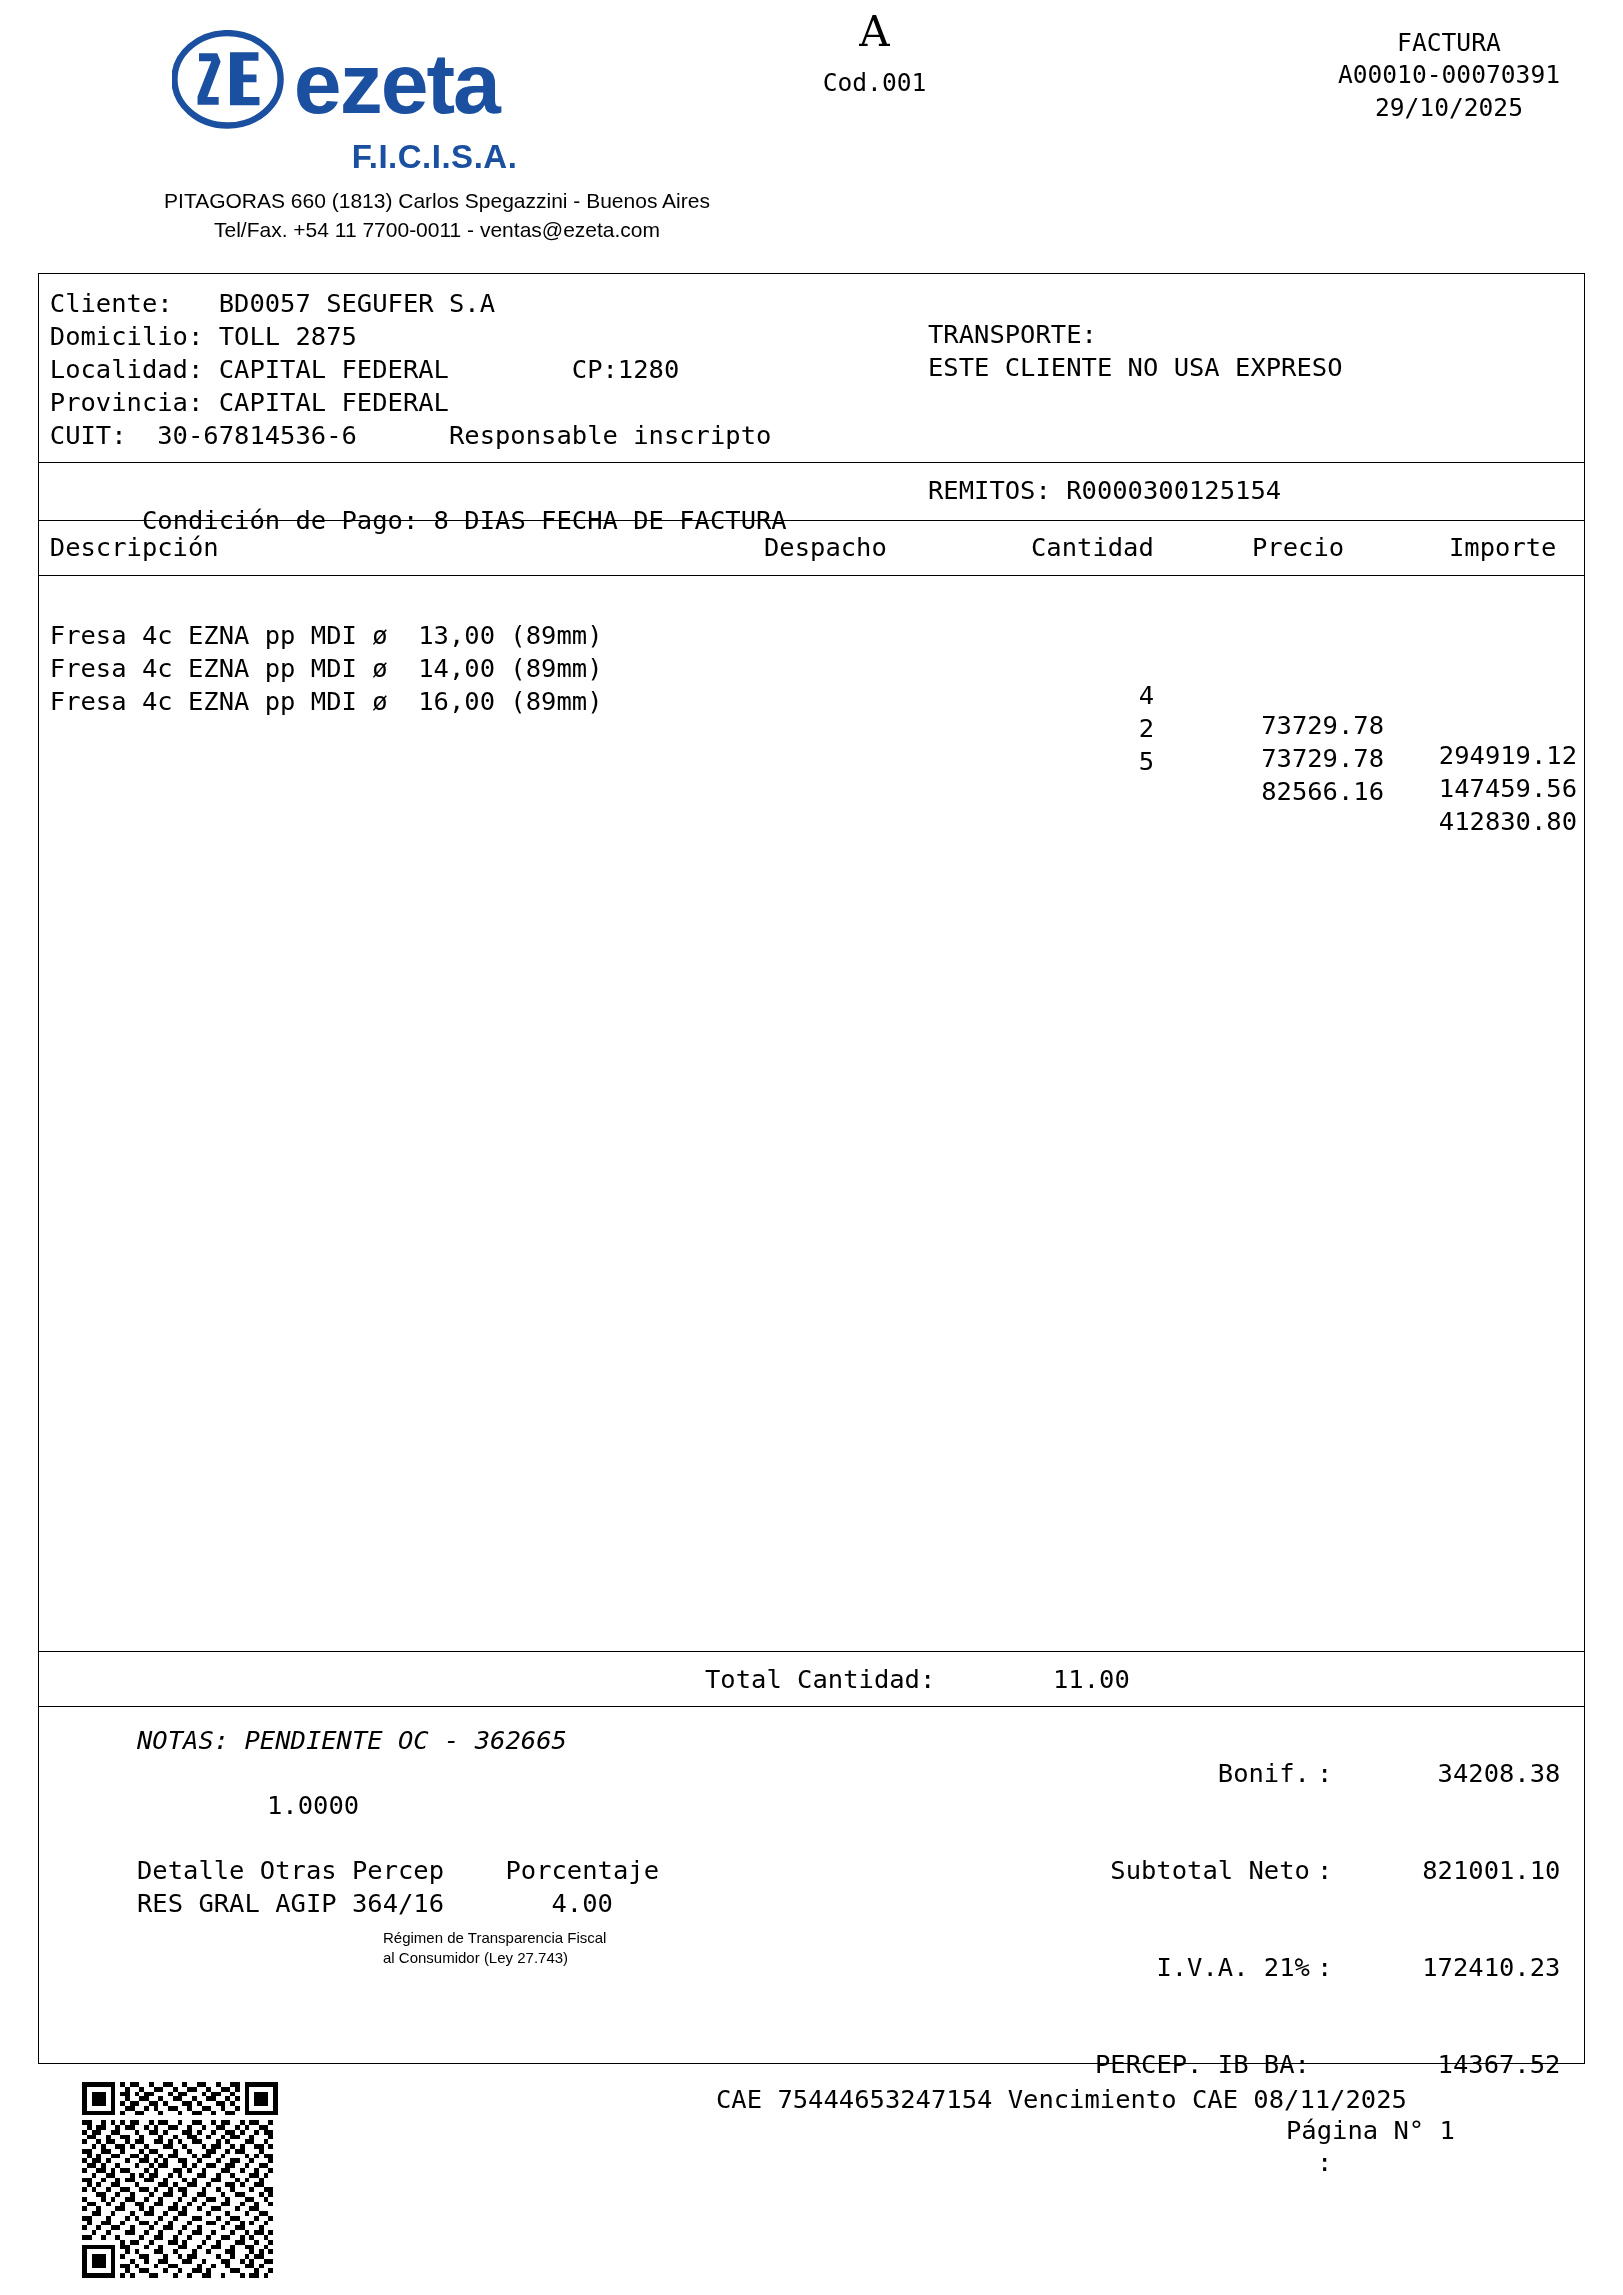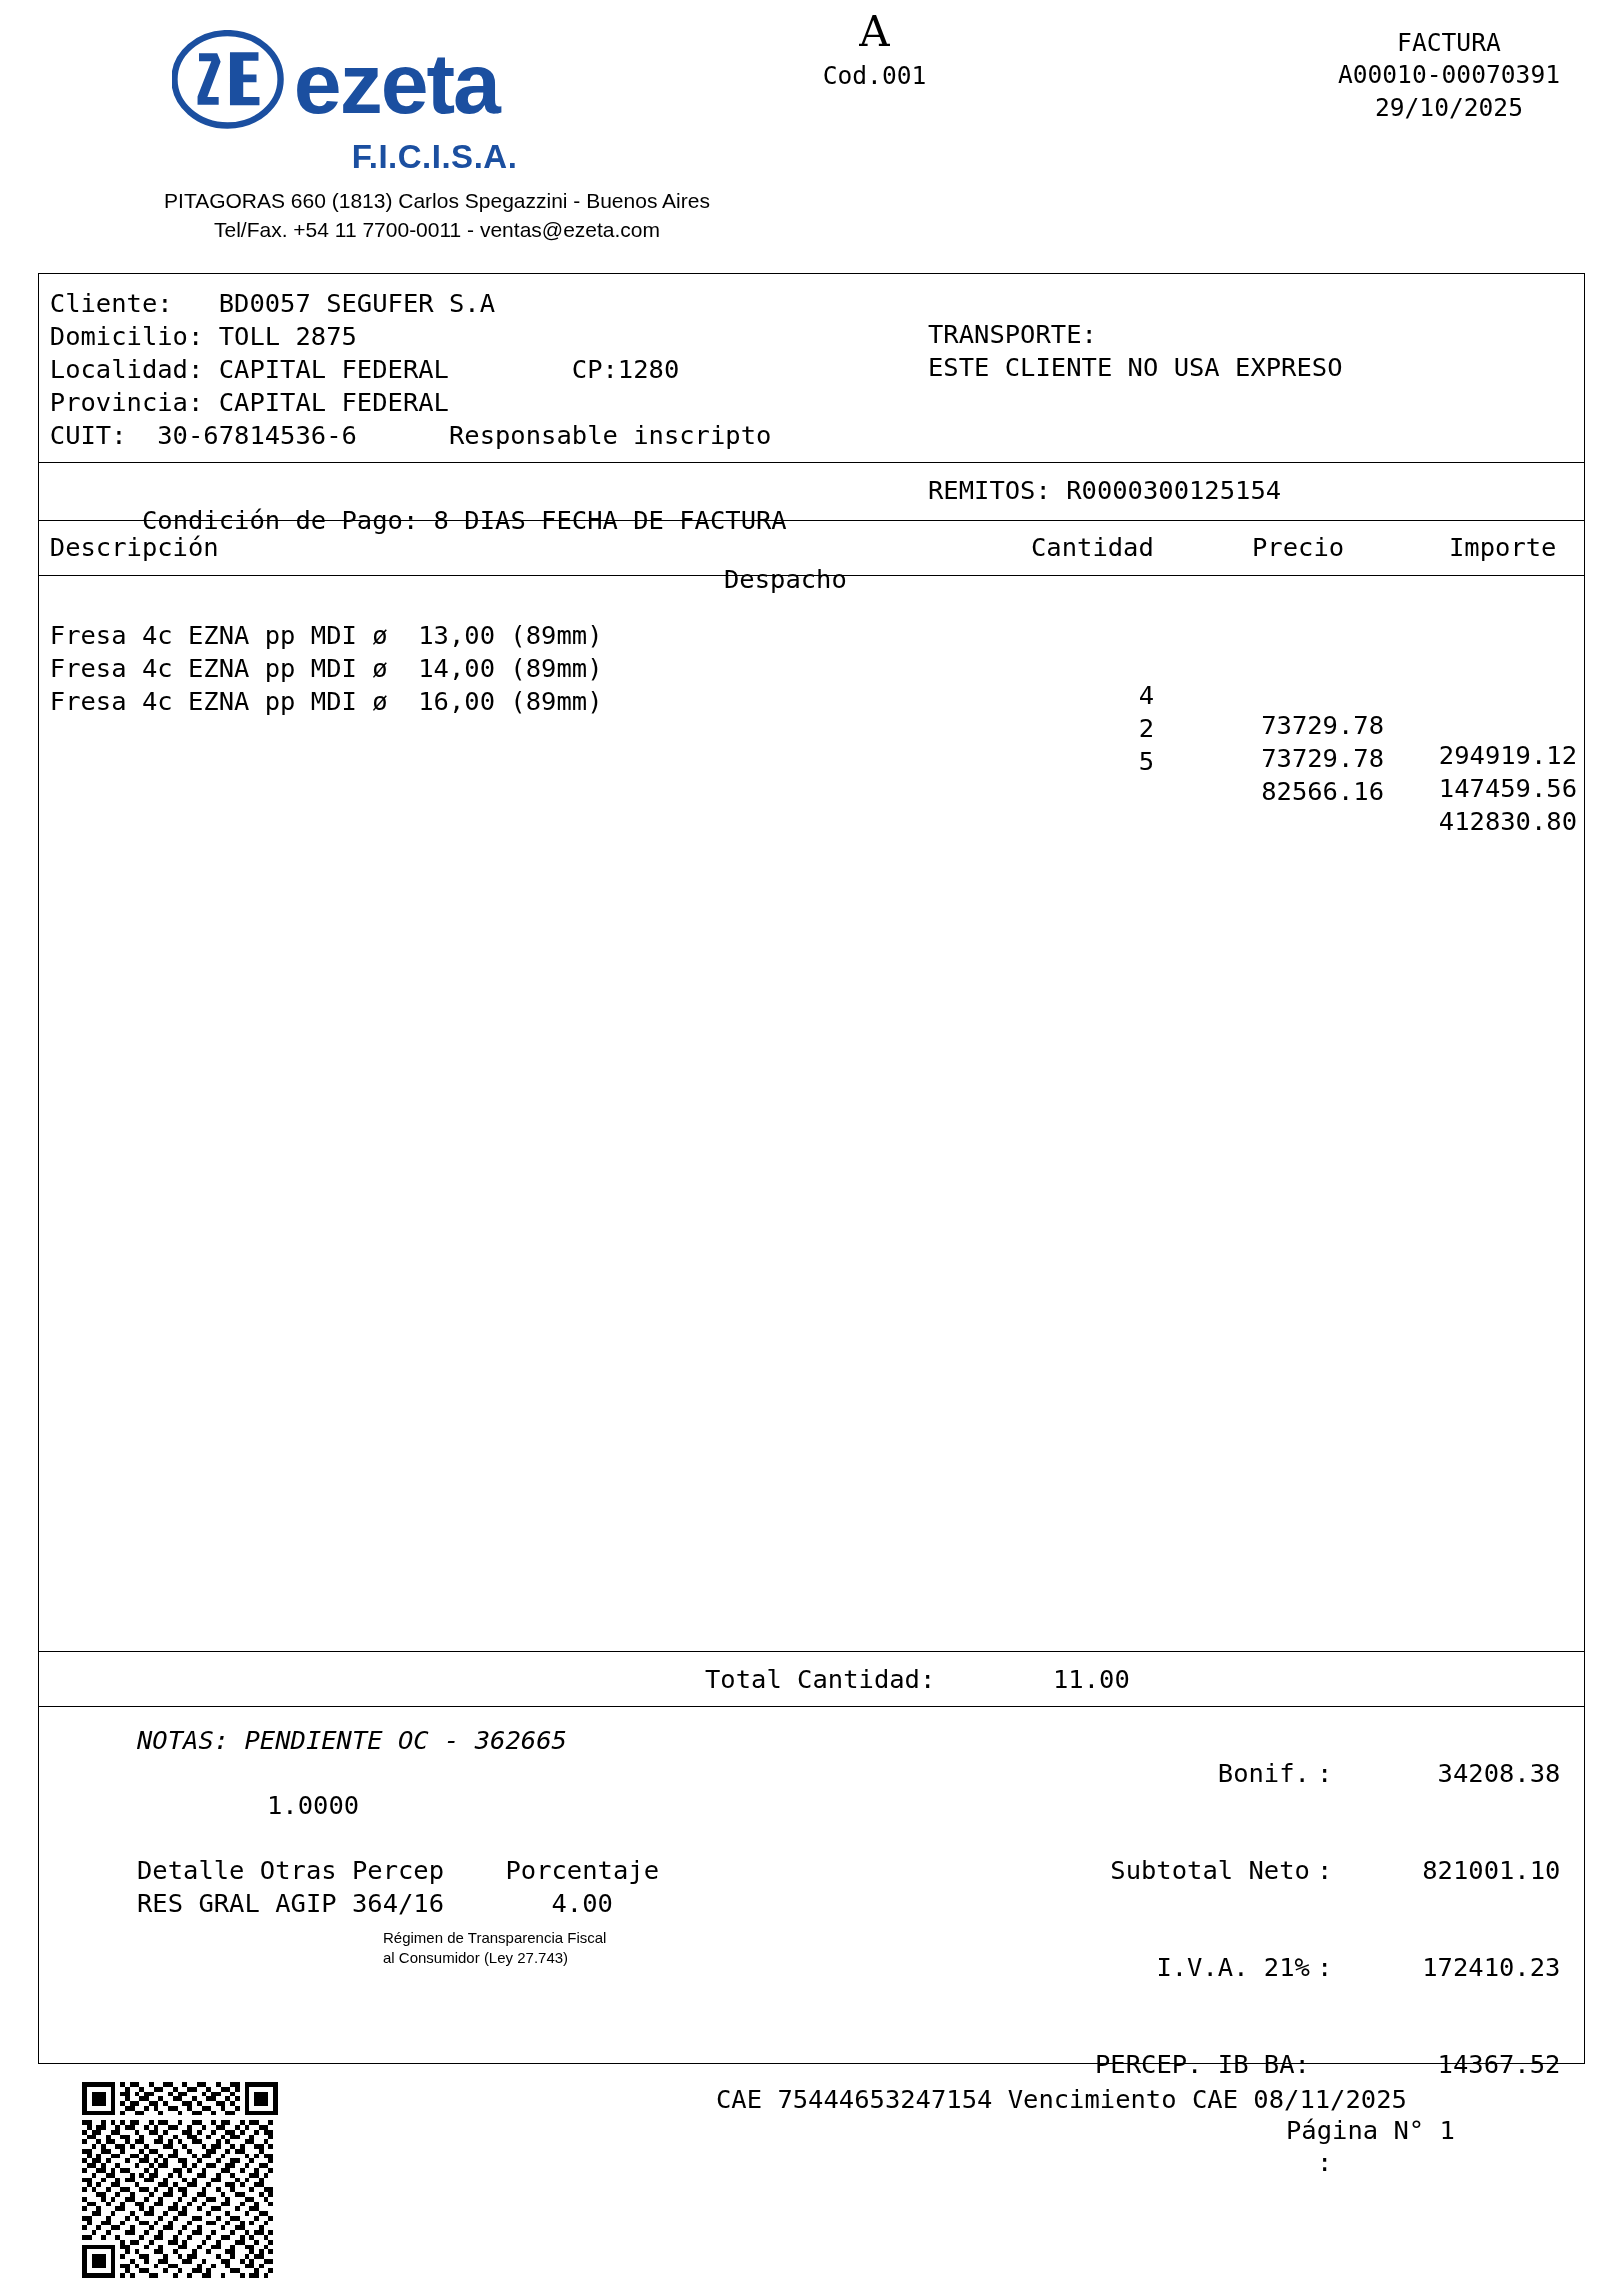--- a/index.html
+++ b/index.html
@@ -81,21 +81,21 @@
   }
   .letter-A {
     font-family: "DejaVu Serif", serif;
     font-size: 42px;
     line-height: 1;
     color: #000;
   }
   .cod {
     font-family: "DejaVu Sans Mono", monospace;
     font-size: 24.6px;
-    margin-top: 8px;
+    margin-top: 15px;
   }
 
   .right-block {
     position: absolute;
     right: 64px;
     top: 27px;
     text-align: center;
     font-family: "DejaVu Sans Mono", monospace;
     font-size: 24.6px;
     line-height: 1.32;
@@ -157,21 +157,21 @@
   }
 
   .colhead {
     padding: 10.8px 0 8.8px 10.8px;
     font-size: 25.5px;
     height: 55px;
     position: relative;
   }
   .colhead span { position: absolute; top: 10.8px; }
   .ch-desc { left: 10.8px; }
-  .ch-desp { left: 685px; margin-top: 32px; }
+  .ch-desp { left: 725px; }
   .ch-cant { left: 992px; }
   .ch-prec { left: 1213px; }
   .ch-imp  { left: 1410px; }
 
   .items-sect {
     height: 1076px;
     position: relative;
     padding-top: 13.8px;
   }
   .item-row {

